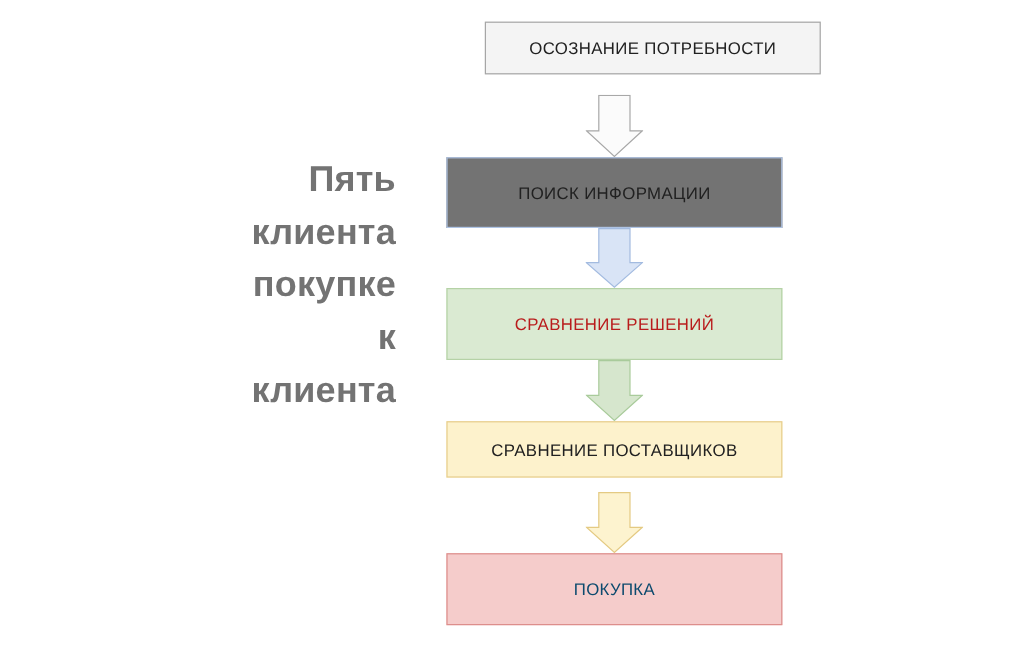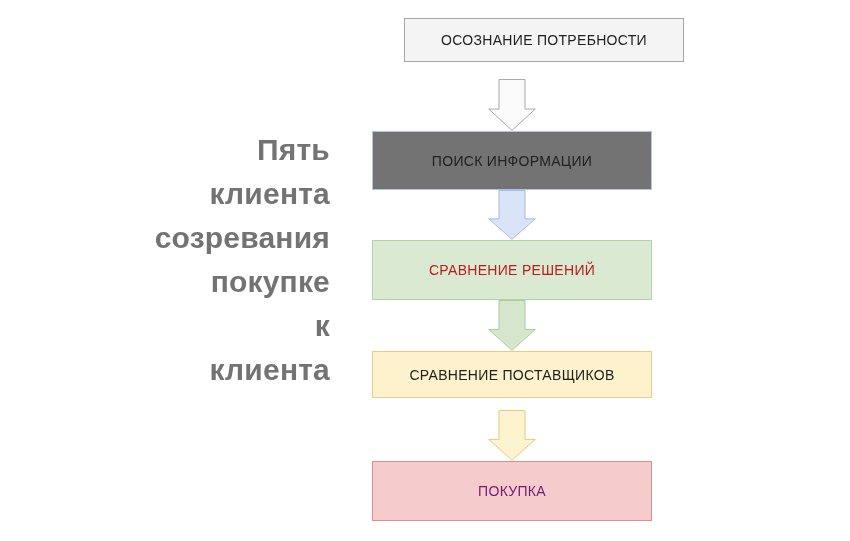--- a/index.html
+++ b/index.html
@@ -60,21 +60,20 @@
   .flow-arrow svg { display: block; width: 100%; height: 100%; }
 </style>
 </head>
 <body>
 
 <div class="canvas">
 
   <div class="diagram-title" style="color: #737373;">
     <div>Пять</div>
     <div>клиента</div>
-    <div>созревания</div>
     <div>покупке</div>
     <div>к</div>
     <div>клиента</div>
   </div>
 
   <div class="stage s1" style="background-color: rgb(244, 244, 244); border-color: rgb(166, 166, 166);">
     <span class="stage-label" style="color: rgb(33, 33, 33);">ОСОЗНАНИЕ ПОТРЕБНОСТИ</span>
   </div>
 
   <div class="flow-arrow a1">
@@ -107,16 +106,16 @@
     <span class="stage-label" style="color: rgb(33, 33, 33);">СРАВНЕНИЕ ПОСТАВЩИКОВ</span>
   </div>
 
   <div class="flow-arrow a4">
     <svg viewBox="0 0 48 52" preserveAspectRatio="none">
       <polygon points="11,0.5 37,0.5 37,30 47.3,30 24,51.3 0.7,30 11,30" stroke-width="1" fill="#fdf3cf" stroke="#e4ca83"></polygon>
     </svg>
   </div>
 
   <div class="stage s5" style="background-color: rgb(245, 204, 203); border-color: rgb(221, 142, 140);">
-    <span class="stage-label" style="color: #701a75;">ПОКУПКА</span>
+    <span class="stage-label" style="color: #0c4a6e;">ПОКУПКА</span>
   </div>
 
 </div>
 
 </body></html>

